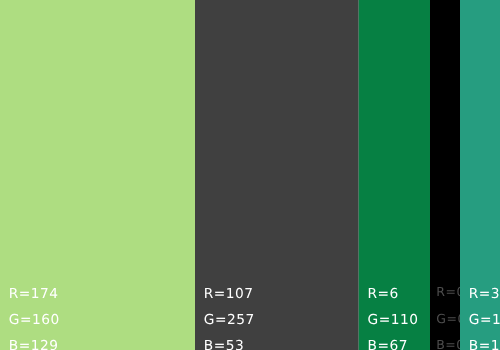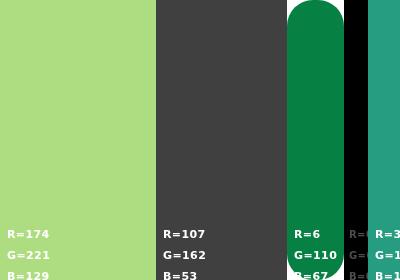--- a/index.html
+++ b/index.html
@@ -27,52 +27,51 @@
     line-height: 21px;
     font-size: 11px;
     letter-spacing: 0.4px;
     color: #ffffff;
     white-space: nowrap;
     -webkit-font-smoothing: none;
   }
   .swatch-labels .chan {
     display: block;
     height: 21px;
-    font-weight: bold;
   }
   .swatch.narrow .swatch-labels {
     left: 5px;
     font-size: 10px;
   }
   .swatch.narrow .swatch-labels .chan {
     color: #4d4d4d;
   }
 </style>
 </head>
 <body>
 
 <div id="palette" style="width: 400px; height: 280px;">
 
   <div class="swatch" style="background: rgb(174, 221, 129); left: 0px; width: 156px;">
     <div class="swatch-labels">
       <span class="chan">R=174</span>
-      <span class="chan">G=221</span>
+      <span class="chan">G=160</span>
       <span class="chan">B=129</span>
     </div>
   </div>
 
   <div class="swatch" style="background: #404040; left: 156px; width: 131px;">
     <div class="swatch-labels">
       <span class="chan">R=107</span>
-      <span class="chan">G=162</span>
+      <span class="chan">G=257</span>
       <span class="chan">B=53</span>
     </div>
   </div>
 
-  <div class="swatch" style="background: rgb(6, 128, 67); left: 287px; width: 57px; border-radius: 26px;">
+  <div class="swatch" style="background: rgb(6, 128, 67); left: 287px; width: 57px;">
     <div class="swatch-labels">
       <span class="chan">R=6</span>
       <span class="chan">G=110</span>
       <span class="chan">B=67</span>
     </div>
   </div>
 
   <div class="swatch narrow" style="background: rgb(0, 0, 0); left: 344px; width: 24px;">
     <div class="swatch-labels">
       <span class="chan">R=0</span>

